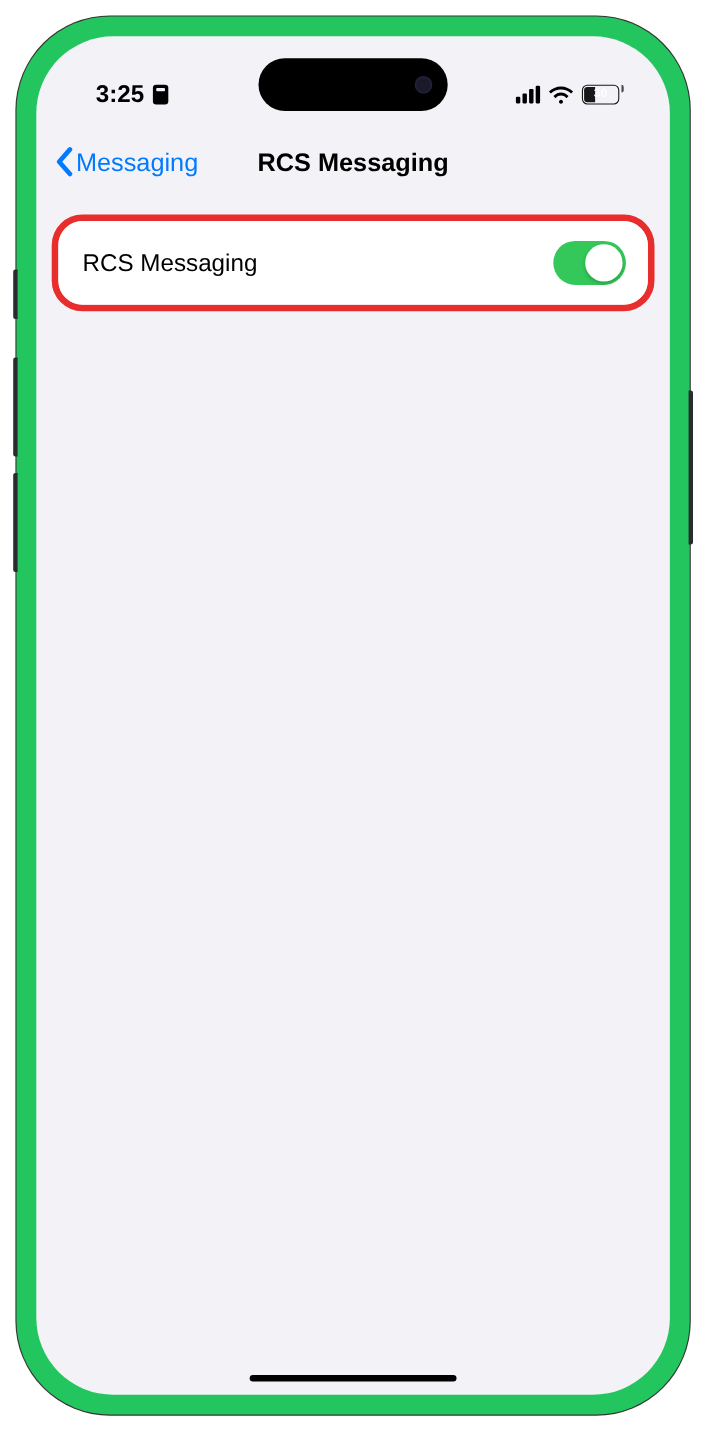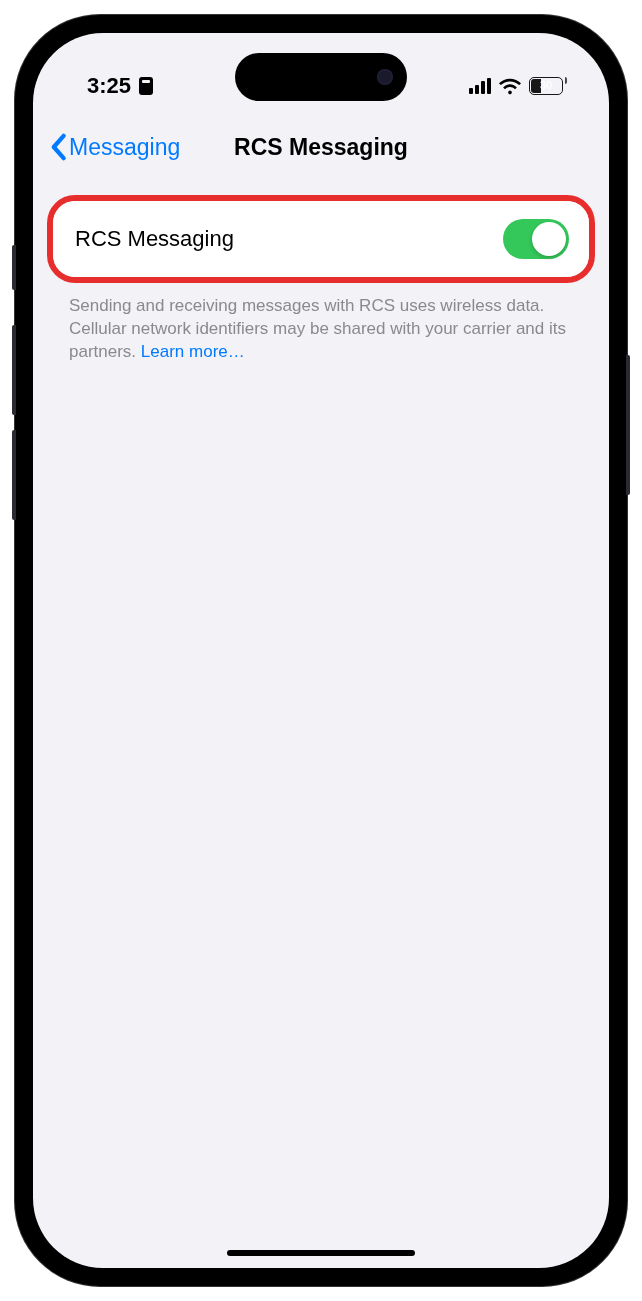--- a/index.html
+++ b/index.html
@@ -13,21 +13,21 @@
       height: 1301px;
       background: #ffffff;
       font-family: -apple-system, BlinkMacSystemFont, 'SF Pro Text', 'Helvetica Neue', sans-serif;
       display: flex;
       align-items: center;
       justify-content: center;
     }
     .phone-frame {
       width: 612px;
       height: 1271px;
-      background: #000000;
+      background: #22c55e;
       border-radius: 85px;
       padding: 18px;
       position: relative;
       box-shadow: 0 0 0 1px #333;
     }
     .phone-side-button {
       position: absolute;
       background: #2a2a30;
       left: -3px;
       width: 4px;
@@ -320,20 +320,17 @@
 
     <div class="content">
       <div class="highlight-box">
         <div class="setting-row">
           <span class="setting-label">RCS Messaging</span>
           <div class="toggle">
             <div class="toggle-knob"></div>
           </div>
         </div>
       </div>
-      <div class="footer-text">
-        <span>Sending and receiving messages with RCS uses wireless data. Cellular network identifiers may be shared with your carrier and its partners. </span><span class="learn-more">Learn more…</span>
-      </div>
     </div>
 
     <div class="home-indicator"></div>
   </div>
 </div>
 
 </body></html>

